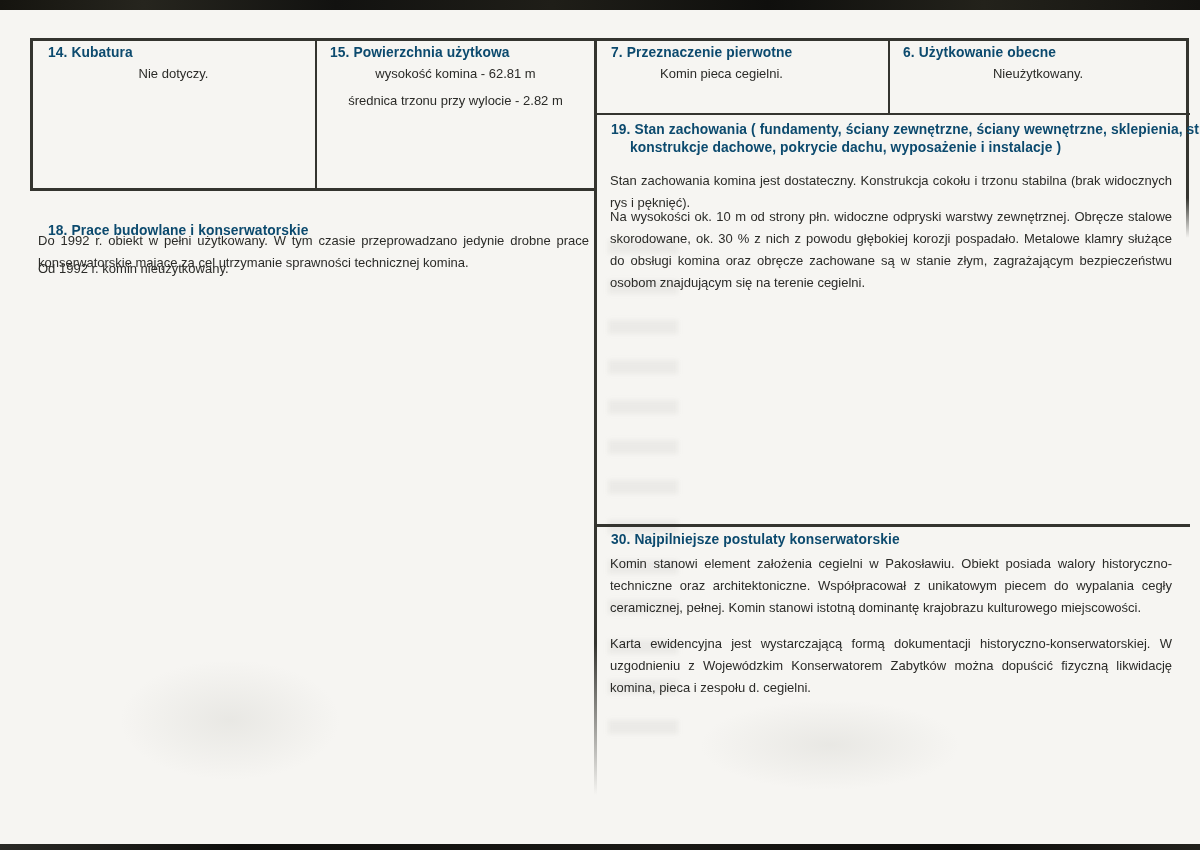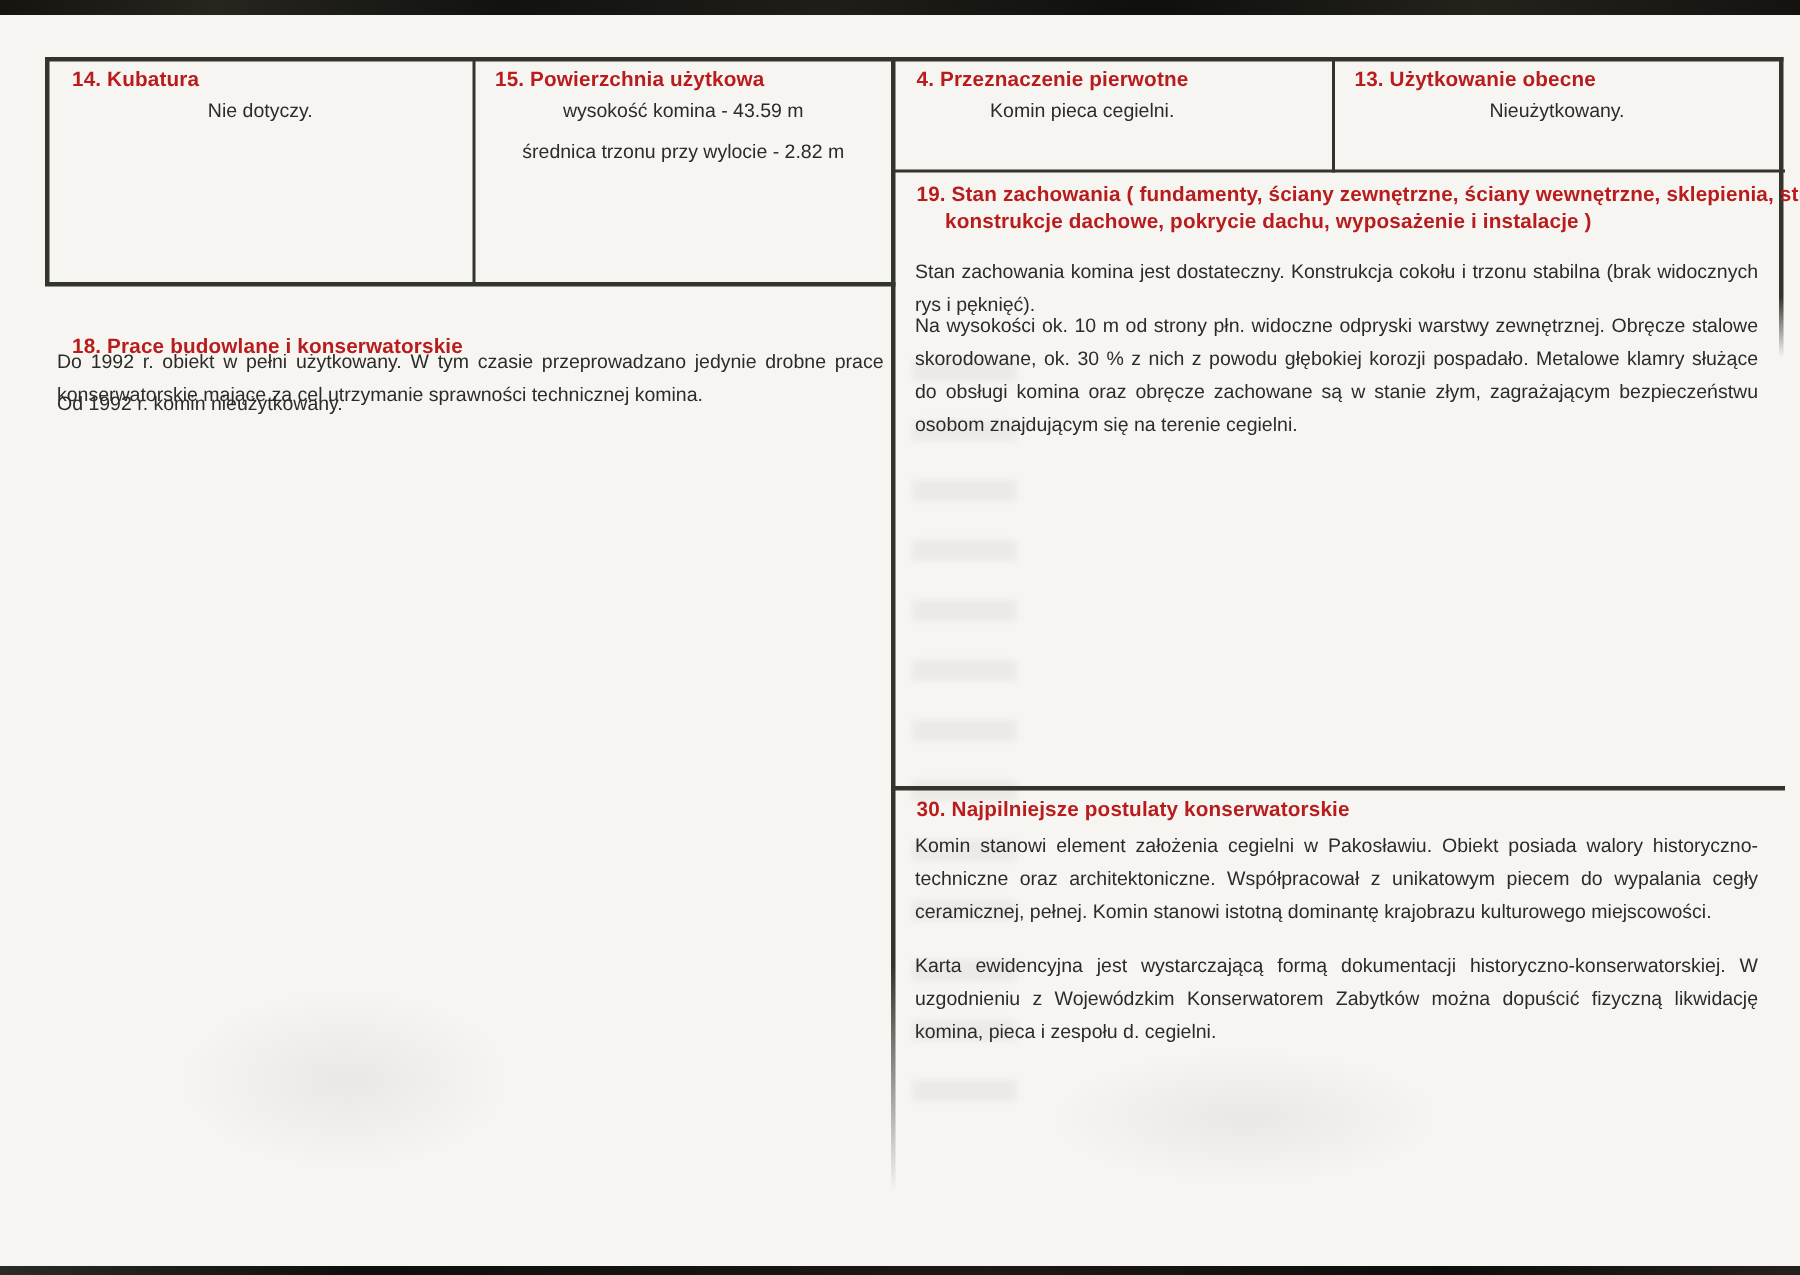--- a/index.html
+++ b/index.html
@@ -16,21 +16,21 @@
     background:linear-gradient(90deg,#15140f,#26251e 12%,#121210 28%,#1f1e18 46%,#0f0f0d 64%,#23221b 82%,#141310);
   }
   .scanbar-bottom {
     position:absolute; left:0; bottom:0; width:1200px; height:6px;
     background:linear-gradient(90deg,#2a2a26,#0e0e0c 20%,#1a1916 55%,#0d0d0b 80%,#22211d);
   }
   .hline, .vline { position:absolute; background:#34342f; }
   .vfade { background:linear-gradient(to bottom,#34342f 80%, rgba(52,52,47,0)); }
   .hdr {
     position:absolute; font-size:13.8px; font-weight:bold; line-height:18px;
-    letter-spacing:0.1px; color:#b91c1c; white-space:nowrap;
+    letter-spacing:0.1px; color:#0c4a6e; white-space:nowrap;
   }
   .txt {
     position:absolute; font-size:13px; line-height:22px; color:#2b2b28;
   }
   .ctr { text-align:center; }
   .just { text-align:justify; }
   .nowrap { white-space:nowrap; }
   .smudge { position:absolute; pointer-events:none; }
   .streak {
     left:608px; top:240px; width:70px; height:500px;
@@ -60,27 +60,27 @@
 <div class="vline" style="left:30px;  top:38px; width:3px; height:152px;"></div>
 <div class="vline" style="left:315px; top:38px; width:2px; height:152px;"></div>
 <div class="vline vfade" style="left:594px; top:38px; width:3px; height:757px;"></div>
 <div class="vline" style="left:888px; top:38px; width:2px; height:77px;"></div>
 <div class="vline vfade" style="left:1186px; top:38px; width:3px; height:200px;"></div>
 
 <div class="hdr" style="left:48px; top:44px;">14. Kubatura</div>
 <div class="txt ctr nowrap" style="left:32px; top:63px; width:283px;">Nie dotyczy.</div>
 
 <div class="hdr" style="left:330px; top:44px;">15. Powierzchnia użytkowa</div>
-<div class="txt ctr nowrap" style="left:317px; top:63px; width:277px;">wysokość komina - 43.59 m</div>
+<div class="txt ctr nowrap" style="left:317px; top:63px; width:277px;">wysokość komina - 62.81 m</div>
 <div class="txt ctr nowrap" style="left:317px; top:90px; width:277px;text-align:center;">średnica trzonu przy wylocie -  2.82 m</div>
 
-<div class="hdr" style="left:611px; top:44px;">4. Przeznaczenie pierwotne</div>
+<div class="hdr" style="left:611px; top:44px;">7. Przeznaczenie pierwotne</div>
 <div class="txt ctr nowrap" style="left:597px; top:63px; width:249px;">Komin pieca cegielni.</div>
 
-<div class="hdr" style="left:903px; top:44px;">13. Użytkowanie obecne</div>
+<div class="hdr" style="left:903px; top:44px;">6. Użytkowanie obecne</div>
 <div class="txt ctr nowrap" style="left:890px; top:63px; width:296px;">Nieużytkowany.</div>
 
 <div class="hdr" style="left:48px; top:194px;margin-top:28px;">18. Prace budowlane i konserwatorskie</div>
 <div class="txt just" style="left:38px; top:230px; width:551px;">Do 1992 r. obiekt w pełni użytkowany. W tym czasie przeprowadzano jedynie drobne prace konserwatorskie mające za cel utrzymanie sprawności technicznej komina.</div>
 <div class="txt" style="left:38px; top:258px; width:551px;">Od 1992 r. komin nieużytkowany.</div>
 
 <div class="hdr" style="left:611px; top:121px;">19. Stan zachowania ( fundamenty, ściany zewnętrzne, ściany wewnętrzne, sklepienia, stropy,</div>
 <div class="hdr" style="left:630px; top:139px;">konstrukcje dachowe, pokrycie dachu, wyposażenie i instalacje )</div>
 <div class="txt just" style="left:610px; top:170px; width:562px;">Stan zachowania komina jest dostateczny. Konstrukcja cokołu i trzonu stabilna (brak widocznych rys i pęknięć).</div>
 <div class="txt just" style="left:610px; top:206px; width:562px;">Na wysokości ok. 10 m od strony płn. widoczne odpryski warstwy zewnętrznej. Obręcze stalowe skorodowane, ok. 30 % z nich z powodu głębokiej korozji pospadało. Metalowe klamry służące do obsługi komina oraz obręcze zachowane są w stanie złym, zagrażającym bezpieczeństwu osobom znajdującym się na terenie cegielni.</div>

